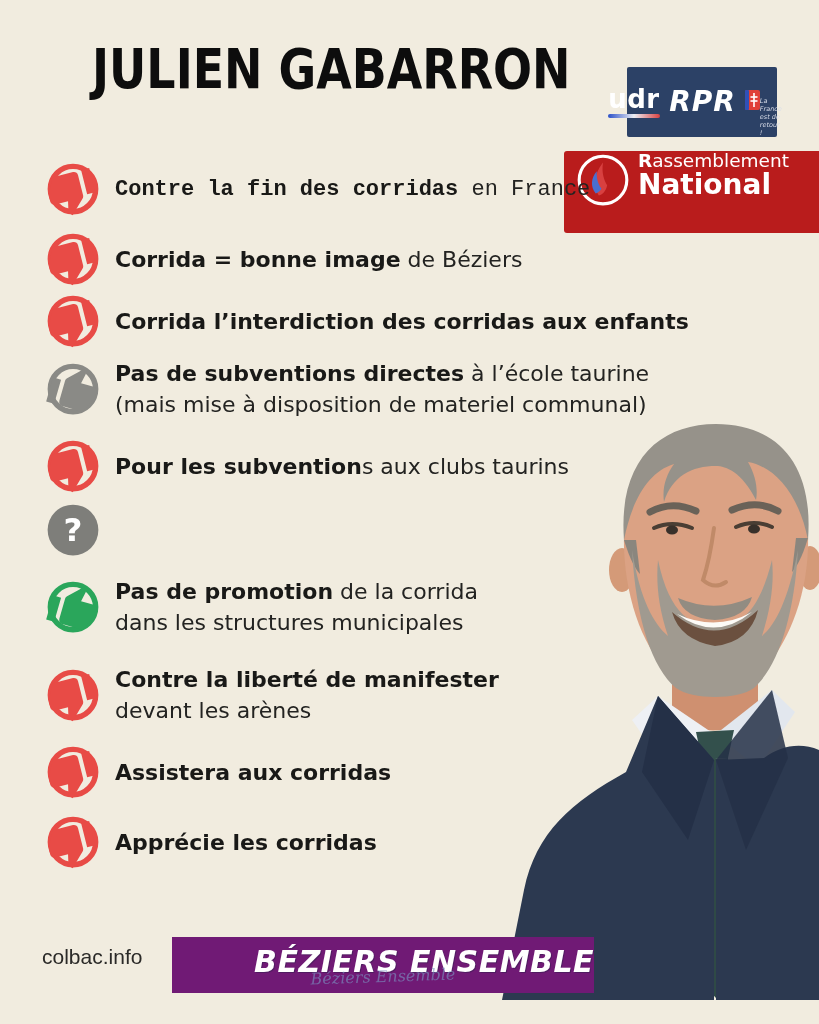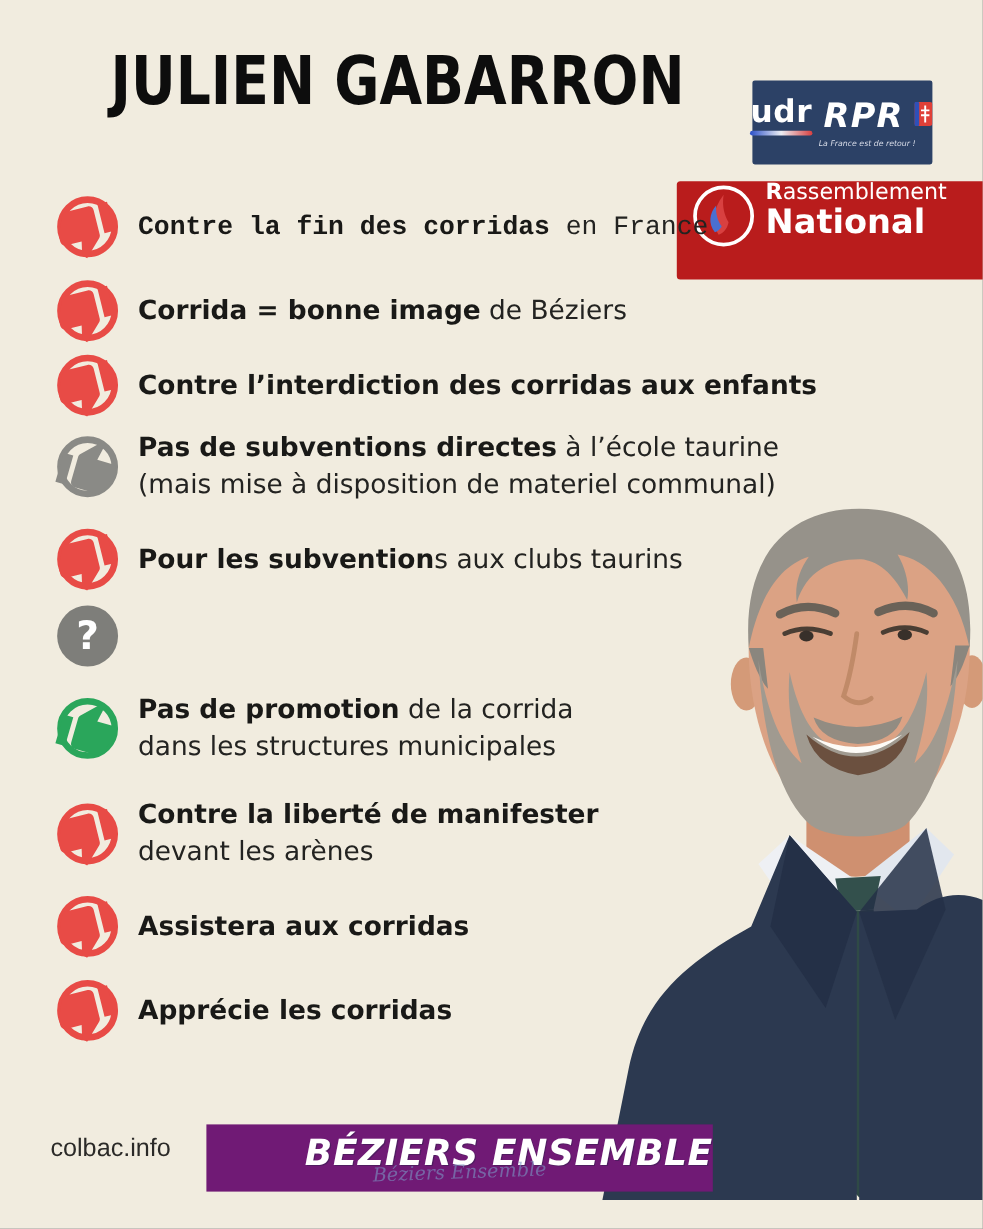--- a/index.html
+++ b/index.html
@@ -9,21 +9,21 @@
   }
   
   .title{
     position:absolute;left:92px;top:36px;font-size:56px;font-weight:800;
     color:#0d0d0d;letter-spacing:0px;transform:scaleX(.82);transform-origin:left top;
     white-space:nowrap;
   }
   
   .udr-box{
     position:absolute;left:627px;top:67px;width:150px;height:70px;background:#2c4166;
-    border-radius:2px;display:flex;flex-direction:column;align-items:flex-end;justify-content:center;
+    border-radius:2px;display:flex;flex-direction:row;align-items:center;justify-content:center;
     color:#fff;
   }
   .udr-row{display:flex;align-items:center;gap:9px;}
   .udr-word{font-size:26px;font-weight:800;line-height:1;letter-spacing:.5px;}
   .udr-underline{height:4px;width:52px;margin-top:2px;border-radius:2px;
     background:linear-gradient(90deg,#2b50c8 0%,#eceef4 50%,#d84040 100%);}
   .rpr-word{font-size:28px;font-weight:800;font-style:italic;line-height:1;letter-spacing:1px;}
   .udr-tagline{font-size:6.5px;font-style:italic;color:#d8dce8;margin-top:3px;align-self:flex-end;margin-right:14px;}
   
   .rn-box{
@@ -131,21 +131,21 @@
       <div class="item" style="top: 292px;">
         <span class="icon">
           <svg viewBox="0 0 64 64">
             <circle cx="32" cy="32" r="25" fill="none" stroke="#e84b46" stroke-width="6"></circle>
             <g transform="rotate(-14 32 32)">
               <path transform="translate(2,7) scale(2.3)" d="M15 3H6c-.83 0-1.54.5-1.84 1.22l-3.02 7.05c-.09.23-.14.47-.14.73v2c0 1.1.9 2 2 2h6.31l-.95 4.57-.03.32c0 .41.17.79.44 1.06L9.83 23l6.59-6.59c.36-.36.58-.86.58-1.41V5c0-1.1-.9-2-2-2zm4 0v12h4V3h-4z" fill="#e84b46"></path>
             </g>
           </svg>
         </span>
         <div class="text">
-          <div class="line"><span class="b">Contre l’interdiction des corridas aux enfants</span></div>
+          <div class="line"><span class="b">Corrida l’interdiction des corridas aux enfants</span></div>
         </div>
       </div>
       <div class="item" style="top: 358px;">
         <span class="icon">
           <svg viewBox="0 0 64 64">
             <circle cx="32" cy="32" r="25" fill="none" stroke="#8a8a86" stroke-width="6"></circle>
             <g transform="rotate(16 32 32)">
               <path transform="translate(5,5) scale(2.3)" d="M1 21h4V9H1v12zM23 10c0-1.1-.9-2-2-2h-6.31l.95-4.57.03-.32c0-.41-.17-.79-.44-1.06L14.17 1 7.59 7.59C7.22 7.95 7 8.45 7 9v10c0 1.1.9 2 2 2h9c.83 0 1.54-.5 1.84-1.22l3.02-7.05c.09-.23.14-.47.14-.73v-2z" fill="#8a8a86"></path>
             </g>
           </svg>

